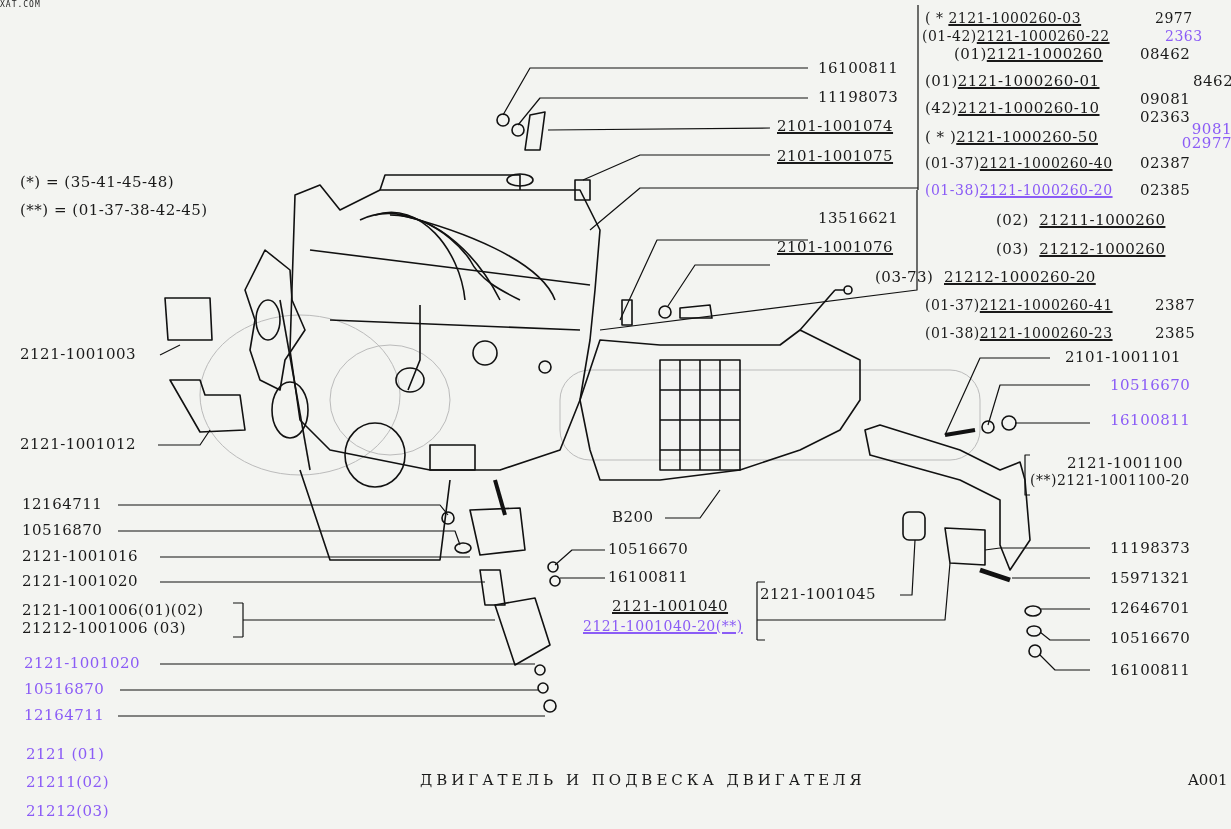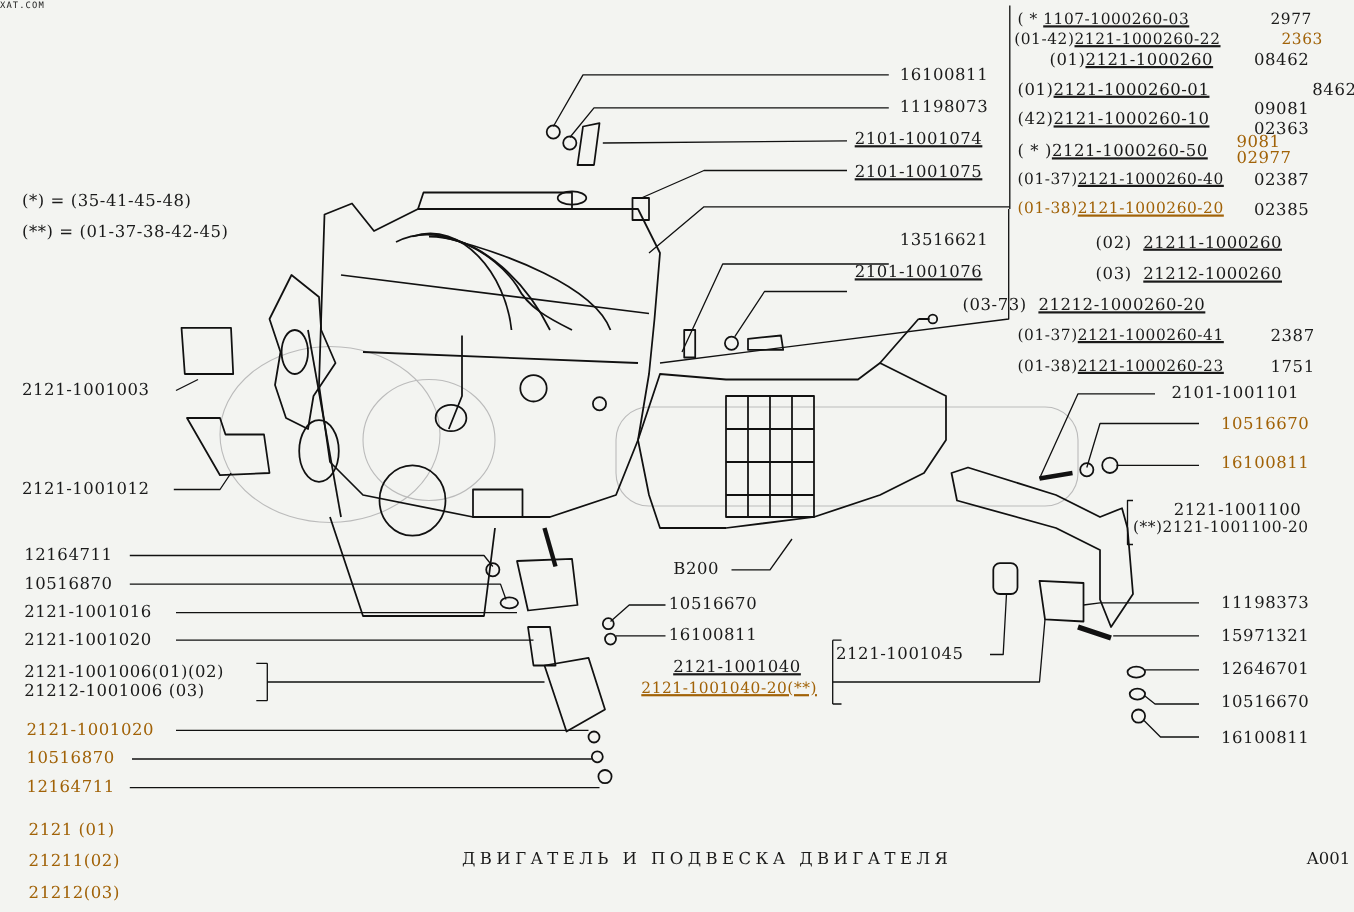--- a/index.html
+++ b/index.html
@@ -1,20 +1,20 @@
 <!DOCTYPE html>
 <html><head>
 <meta charset="utf-8">
 <style>
   html,body{margin:0;padding:0;}
   body{width:1231px;height:829px;background:#f3f4f1;position:relative;overflow:hidden;
        font-family:"DejaVu Serif","Liberation Serif",serif;color:#1a1a1a;}
   .lbl{position:absolute;font-size:15px;line-height:17px;white-space:nowrap;letter-spacing:0.5px;}
   .lbl.sm{font-size:14px;}
-  .lbl.faint{color:#a16207;}
+  .lbl.faint{color:#8b5cf6;}
   .u{text-decoration:underline;text-decoration-thickness:1.5px;}
   .wm{position:absolute;top:0;left:0;font-family:"DejaVu Sans Mono",monospace;font-size:8px;letter-spacing:1px;color:#222;}
   svg#art{position:absolute;left:0;top:0;}
   .title{position:absolute;left:420px;top:771px;font-size:15px;letter-spacing:4px;}
   .code{position:absolute;left:1172px;top:771px;font-size:15px;margin-left:16px;}
   .models{position:absolute;left:26px;}
 </style>
 </head>
 <body>
 
@@ -137,43 +137,43 @@
       <path d="M1040 632 L1050 640 L1090 640"></path>
       <path d="M1040 655 L1055 670 L1090 670"></path>
     </g>
   </g>
 </svg>
 
 <div class="lbl" style="left:20px;top:174px;">(*) = (35-41-45-48)</div>
 <div class="lbl" style="left:20px;top:202px;">(**) = (01-37-38-42-45)</div>
 
 <div>
-  <div class="lbl sm" style="left:925px;top:10px;"><span>( *</span> <span class="u">1107-1000260-03</span></div>
+  <div class="lbl sm" style="left:925px;top:10px;"><span>( *</span> <span class="u">2121-1000260-03</span></div>
   <div class="lbl sm" style="left:1155px;top:10px;">2977</div>
   <div class="lbl sm" style="left:922px;top:28px;"><span>(01-42)</span><span class="u">2121-1000260-22</span></div>
   <div class="lbl sm faint" style="left:1165px;top:28px;">2363</div>
   <div class="lbl" style="left:925px;top:46px;margin-left:29px;"><span>(01)</span><span class="u">2121-1000260</span></div>
   <div class="lbl" style="left:1140px;top:46px;">08462</div>
   <div class="lbl" style="left:925px;top:73px;"><span>(01)</span><span class="u">2121-1000260-01</span></div>
   <div class="lbl" style="left:1153px;top:73px;margin-left:40px;">8462</div>
   <div class="lbl" style="left:925px;top:100px;"><span>(42)</span><span class="u">2121-1000260-10</span></div>
   <div class="lbl" style="left:1140px;top:90px;width:60px;white-space:normal;line-height:18px;">09081 02363</div>
   <div class="lbl" style="left:925px;top:129px;"><span>( * )</span><span class="u">2121-1000260-50</span></div>
-  <div class="lbl faint" style="left:1124px;top:122px;width:60px;white-space:normal;line-height:14px;">9081 02977</div>
+  <div class="lbl faint" style="left:1172px;top:122px;width:60px;white-space:normal;line-height:14px;text-align:right;">9081 02977</div>
   <div class="lbl sm" style="left:925px;top:155px;"><span>(01-37)</span><span class="u">2121-1000260-40</span></div>
   <div class="lbl" style="left:1140px;top:155px;">02387</div>
   <div class="lbl sm faint" style="left:925px;top:182px;"><span>(01-38)</span><span class="u">2121-1000260-20</span></div>
   <div class="lbl" style="left:1140px;top:182px;">02385</div>
   <div class="lbl" style="left:996px;top:212px;"><span>(02)</span>&nbsp;&nbsp;<span class="u">21211-1000260</span></div>
   <div class="lbl" style="left:996px;top:241px;"><span>(03)</span>&nbsp;&nbsp;<span class="u">21212-1000260</span></div>
   <div class="lbl" style="left:875px;top:269px;"><span>(03-73)</span>&nbsp;&nbsp;<span class="u">21212-1000260-20</span></div>
   <div class="lbl sm" style="left:925px;top:297px;"><span>(01-37)</span><span class="u">2121-1000260-41</span></div>
   <div class="lbl" style="left:1155px;top:297px;">2387</div>
   <div class="lbl sm" style="left:925px;top:325px;"><span>(01-38)</span><span class="u">2121-1000260-23</span></div>
-  <div class="lbl" style="left:1155px;top:325px;">1751</div>
+  <div class="lbl" style="left:1155px;top:325px;">2385</div>
 </div>
 
 <div class="lbl" style="left:818px;top:60px;">16100811</div>
 <div class="lbl" style="left:818px;top:89px;">11198073</div>
 <div class="lbl u" style="left:777px;top:118px;">2101-1001074</div>
 <div class="lbl u" style="left:777px;top:148px;">2101-1001075</div>
 <div class="lbl" style="left:818px;top:210px;">13516621</div>
 <div class="lbl u" style="left:777px;top:239px;">2101-1001076</div>
 
 <div class="lbl" style="left:20px;top:346px;">2121-1001003</div>

